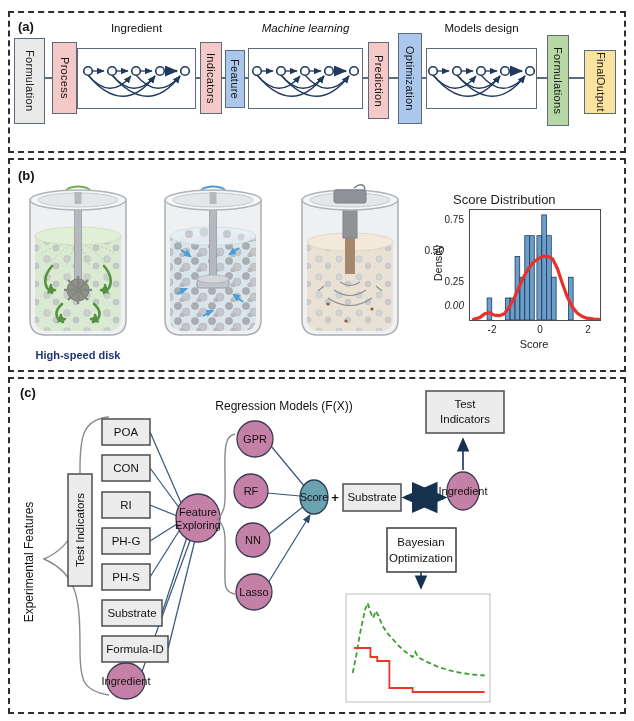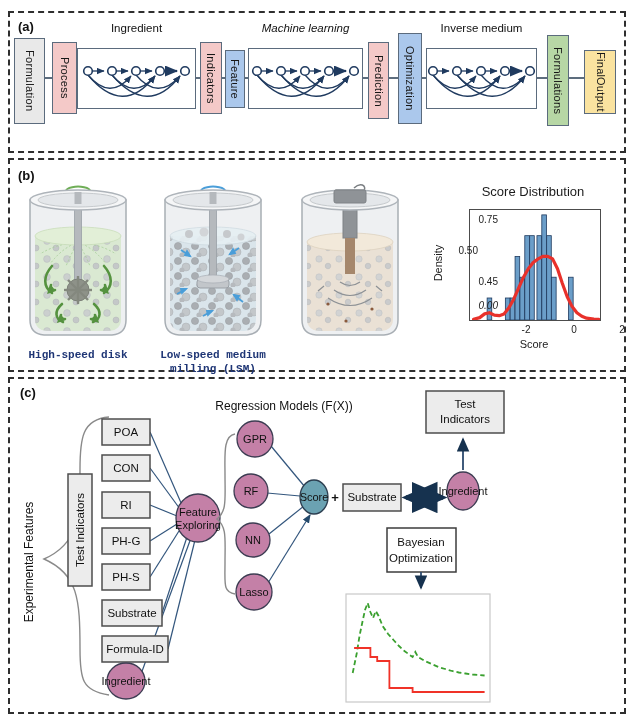--- a/index.html
+++ b/index.html
@@ -11,43 +11,43 @@
   .vbox{position:absolute;display:flex;align-items:center;justify-content:center;
         writing-mode:vertical-rl;font-size:11px;color:#161616;
         border:1.5px solid #5b6b7d;box-sizing:border-box;letter-spacing:.3px;text-align:center;}
   .vbox .vline{line-height:13px;}
   .netbox{position:absolute;background:#fff;border:1.5px solid #5b6b7d;box-sizing:border-box;}
   .seclabel{position:absolute;font-size:11.5px;color:#101010;text-align:center;}
   .bg-gray{background:#e9e9e9;} .bg-pink{background:#f4c9c8;} .bg-blue{background:#abc8ec;}
   .bg-green{background:#b7d7a5;} .bg-yellow{background:#fae3a0;}
   .beaker{position:absolute;}
   .blabel{position:absolute;text-align:center;font-weight:bold;font-size:11px;
-          color:#1e3575;line-height:1.3;font-family:Liberation Mono, monospace;}
+          color:#1e3575;line-height:1.3;}
   .histsvg{position:absolute;border:1.5px solid #4c4c4c;background:#fff;}
-  .charttitle{position:absolute;font-size:13px;color:#1c1c1c;text-align:center;}
-  .tick{position:absolute;font-size:10px;color:#222;margin-left:34px;}
+  .charttitle{position:absolute;font-size:13px;color:#1c1c1c;margin-top:8px;}
+  .tick{position:absolute;font-size:10px;color:#222;}
   .tick.r{text-align:right;} .tick.c{text-align:center;}
   .axlab{position:absolute;font-size:11px;color:#222;text-align:center;}
   .rot{transform:rotate(-90deg);}
   svg{display:block;}
   text{font-family:"Liberation Sans",sans-serif;}
 </style>
 </head>
 <body>
 
 <div class="canvas">
 
   <div class="panel" style="left:8px;top:11px;width:618px;height:142px;">
     <span class="tag" style="left:8px;top:6px;">(a)</span>
 
     <div class="hline" style="left:34px;top:64px;width:545px;"></div>
 
     <div class="seclabel" style="left:67px;top:9px;width:119px;">Ingredient</div>
     <div class="seclabel" style="left:238px;top:9px;width:115px;font-style:italic;">Machine learning</div>
-    <div class="seclabel" style="left:416px;top:9px;width:111px;">Inverse medium</div>
+    <div class="seclabel" style="left:416px;top:9px;width:111px;">Models design</div>
 
     <div class="vbox bg-gray" style="left:4px;top:25px;width:31px;height:86px;">Formulation</div>
     <div class="vbox bg-pink" style="left:42px;top:29px;width:25px;height:72px;">Process</div>
     <div class="netbox" style="left:67px;top:35px;width:119px;height:61px;"></div>
     <div class="vbox bg-pink" style="left:190px;top:29px;width:22px;height:72px;">Indicators</div>
     <div class="vbox bg-blue" style="left:215px;top:37px;width:20px;height:58px;">Feature</div>
     <div class="netbox" style="left:238px;top:35px;width:115px;height:61px;"></div>
     <div class="vbox bg-pink" style="left:358px;top:29px;width:21px;height:77px;">Prediction</div>
     <div class="vbox bg-blue" style="left:388px;top:20px;width:24px;height:91px;">Optimization</div>
     <div class="netbox" style="left:416px;top:35px;width:111px;height:61px;"></div>
@@ -177,24 +177,20 @@
           <path d="M55,129 l-5,0 l1,4 Z"></path>
       </g>
       <g stroke="#4a9ed9" stroke-width="2" fill="none">
         <path d="M44,9 A12,4.5 0 1 1 62,13"></path>
           <path d="M60,15 l5,-1 l-4,-4" fill="#4a9ed9"></path>
       </g>
       <ellipse cx="56" cy="18" rx="48" ry="10" fill="#f5f6f7" stroke="#aeb4ba" stroke-width="1.5"></ellipse>
       <ellipse cx="56" cy="18" rx="40" ry="7" fill="#e4e7ea" stroke="#c6cacd" stroke-width="1"></ellipse>
       <rect x="52.5" y="10" width="7" height="12" fill="#b5b9bd"></rect>
     </svg>
-    <div class="blabel" style="left:138px;top:188px;width:130px;">
-      <div>Low-speed medium</div>
-      <div>milling (LSM)</div>
-    </div>
 
     <svg class="beaker" style="left:284px;top:22px;" width="112" height="162" viewBox="0 0 112 162">
       <defs>
         <pattern id="sphU" width="20" height="18" patternUnits="userSpaceOnUse">
           <circle cx="5" cy="5" r="3.2" fill="#cfd1d3" stroke="#b8babd" stroke-width=".5"></circle>
           <circle cx="14" cy="12" r="2.8" fill="#c6c8cb" stroke="#b0b2b5" stroke-width=".5"></circle>
         </pattern>
       </defs>
       <path d="M8,18 L8,138 Q8,152 22,153 L90,153 Q104,152 104,138 L104,18 Z" fill="#eef0f2" stroke="#a8aeb4" stroke-width="1.5"></path>
       <path d="M13,60 L13,137 Q13,148 25,149 L87,149 Q99,148 99,137 L99,60 Z" fill="#e9ddcd" opacity=".8"></path>
@@ -237,21 +233,21 @@
         <rect x="66.94" y="25.67" width="4.62" height="84.33" fill="#6b9ec9" stroke="#1f3a5f" stroke-width="0.8"></rect>
         <rect x="71.80" y="4.89" width="4.62" height="105.11" fill="#6b9ec9" stroke="#1f3a5f" stroke-width="0.8"></rect>
         <rect x="76.66" y="25.67" width="4.62" height="84.33" fill="#6b9ec9" stroke="#1f3a5f" stroke-width="0.8"></rect>
         <rect x="81.52" y="67.22" width="4.62" height="42.78" fill="#6b9ec9" stroke="#1f3a5f" stroke-width="0.8"></rect>
         <rect x="98.53" y="67.22" width="4.62" height="42.78" fill="#6b9ec9" stroke="#1f3a5f" stroke-width="0.8"></rect>
         <polyline points="3.6,109.4 9.7,107.6 14.6,103.9 19.4,102.7 24.3,105.1 29.2,105.7 34.0,103.9 38.9,97.8 43.7,89.2 48.6,78.2 53.5,67.2 58.3,58.7 63.2,52.6 68.0,48.9 72.9,46.4 77.8,46.4 82.6,48.9 87.5,58.7 92.3,73.3 97.2,86.8 102.1,96.6 106.9,102.7 111.8,106.3 116.6,108.2 123.9,109.0 128.8,109.4" fill="none" stroke="#e8312b" stroke-width="3.2" stroke-linejoin="round" stroke-linecap="round"></polyline>
       </svg>
     <div class="axlab rot" style="left:398px;top:97px;width:60px;">Density</div>
     <div class="tick r" style="left:428px;top:54px;width:26px;">0.75</div>
     <div class="tick r" style="left:408px;top:85px;width:26px;">0.50</div>
-    <div class="tick r" style="left:428px;top:116px;width:26px;">0.45</div>
+    <div class="tick r" style="left:428px;top:116px;width:26px;">0.25</div>
     <div class="tick r" style="left:428px;top:140px;width:26px;font-style:italic;">0.00</div>
     <div class="tick c" style="left:472px;top:164px;width:20px;">-2</div>
     <div class="tick c" style="left:520px;top:164px;width:20px;">0</div>
     <div class="tick c" style="left:568px;top:164px;width:20px;">2</div>
     <div class="axlab" style="left:494px;top:178px;width:60px;">Score</div>
   </div>
 
   <div class="panel" style="left:8px;top:377px;width:618px;height:337px;">
     <svg style="position:absolute;left:0;top:0;" width="614" height="333" viewBox="0 0 614 333">
       <defs>

